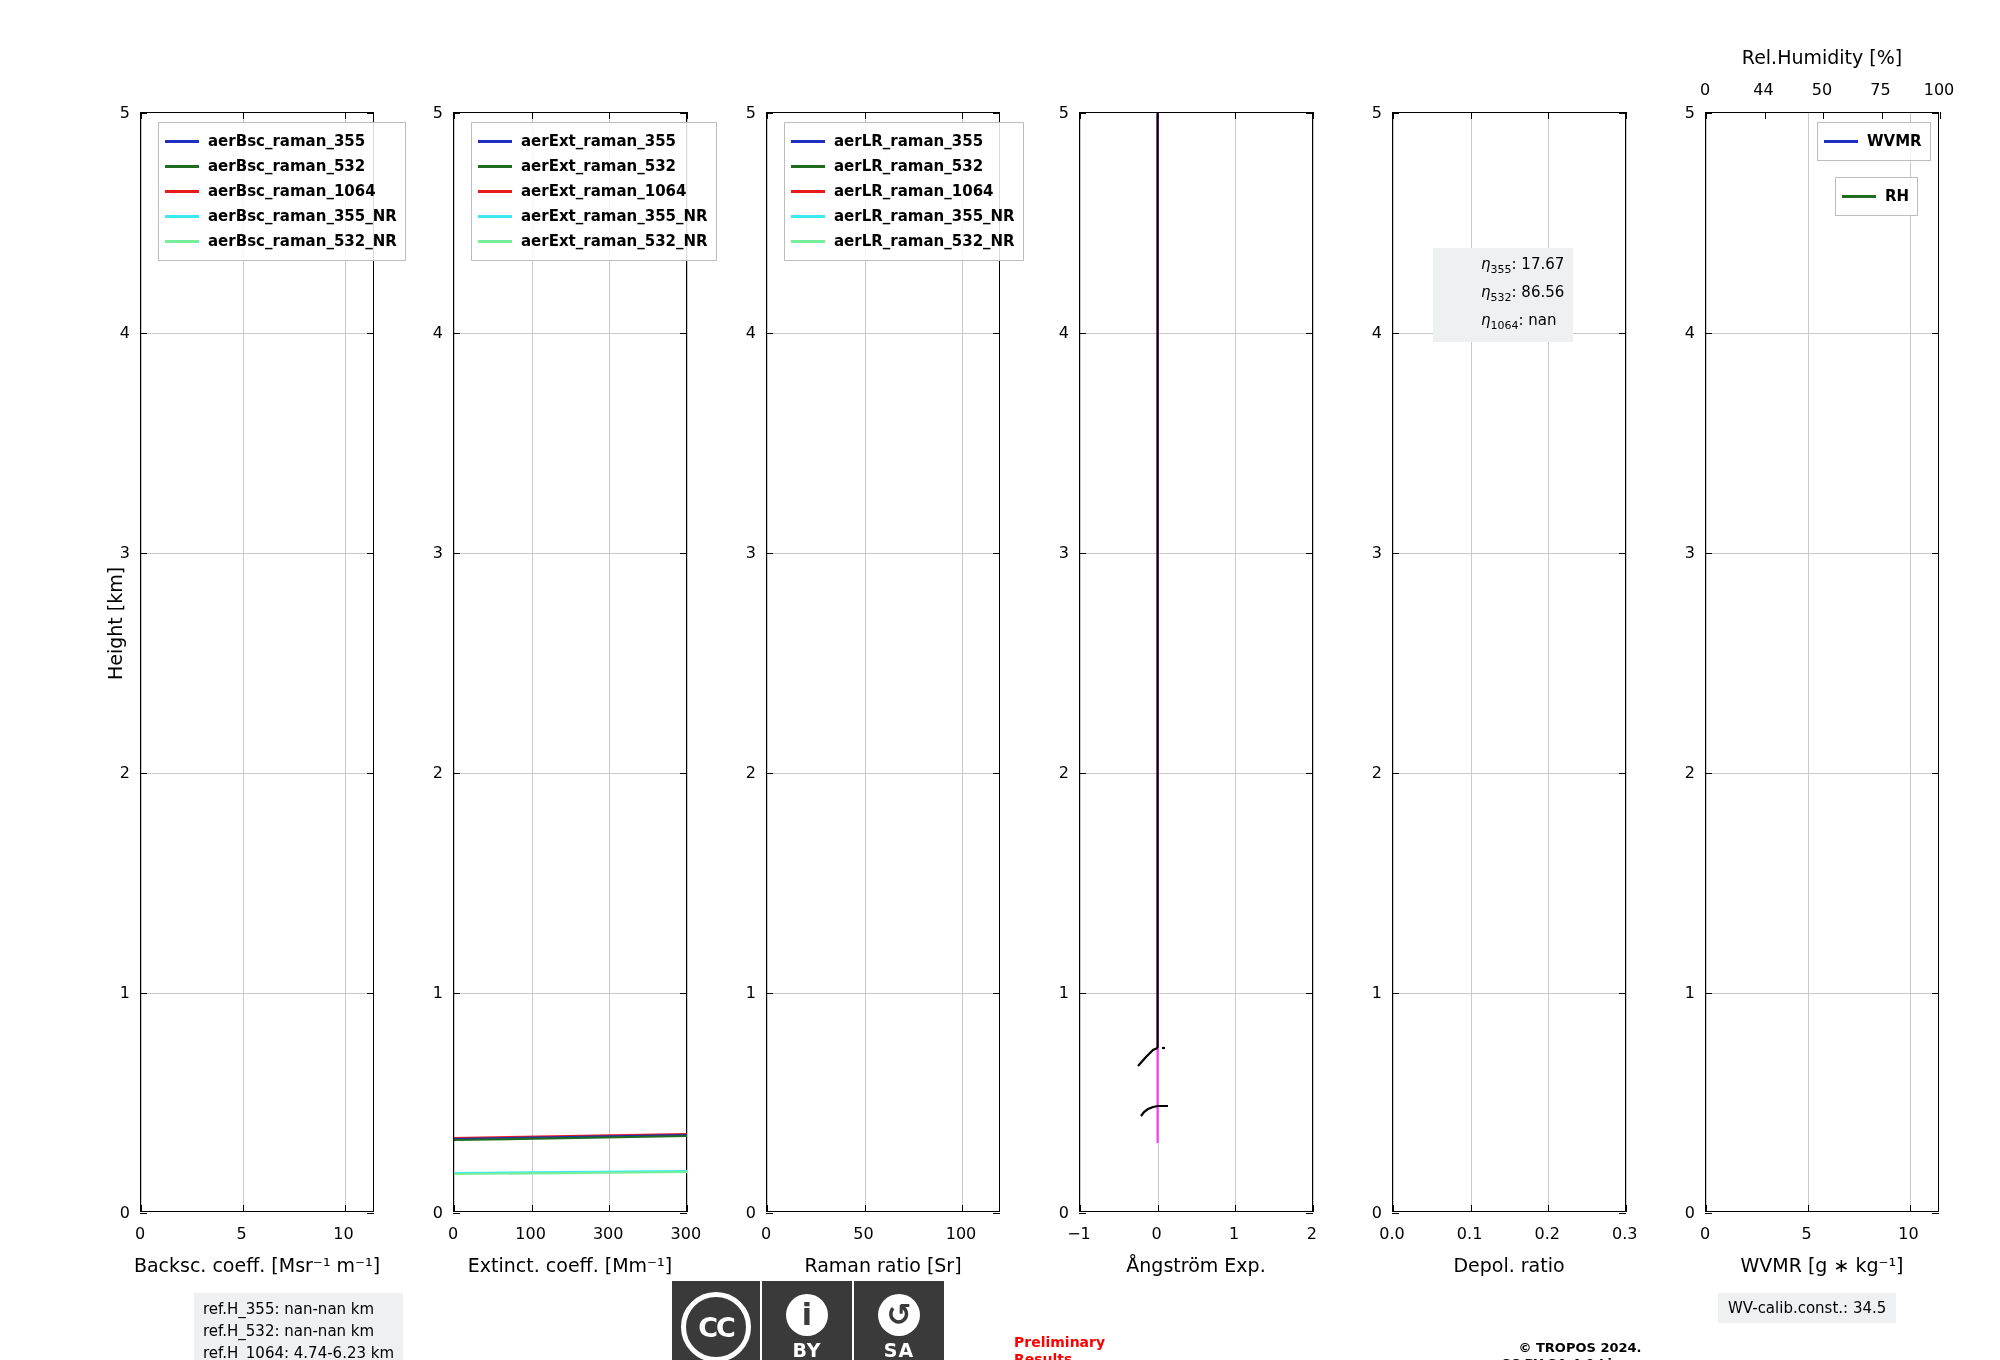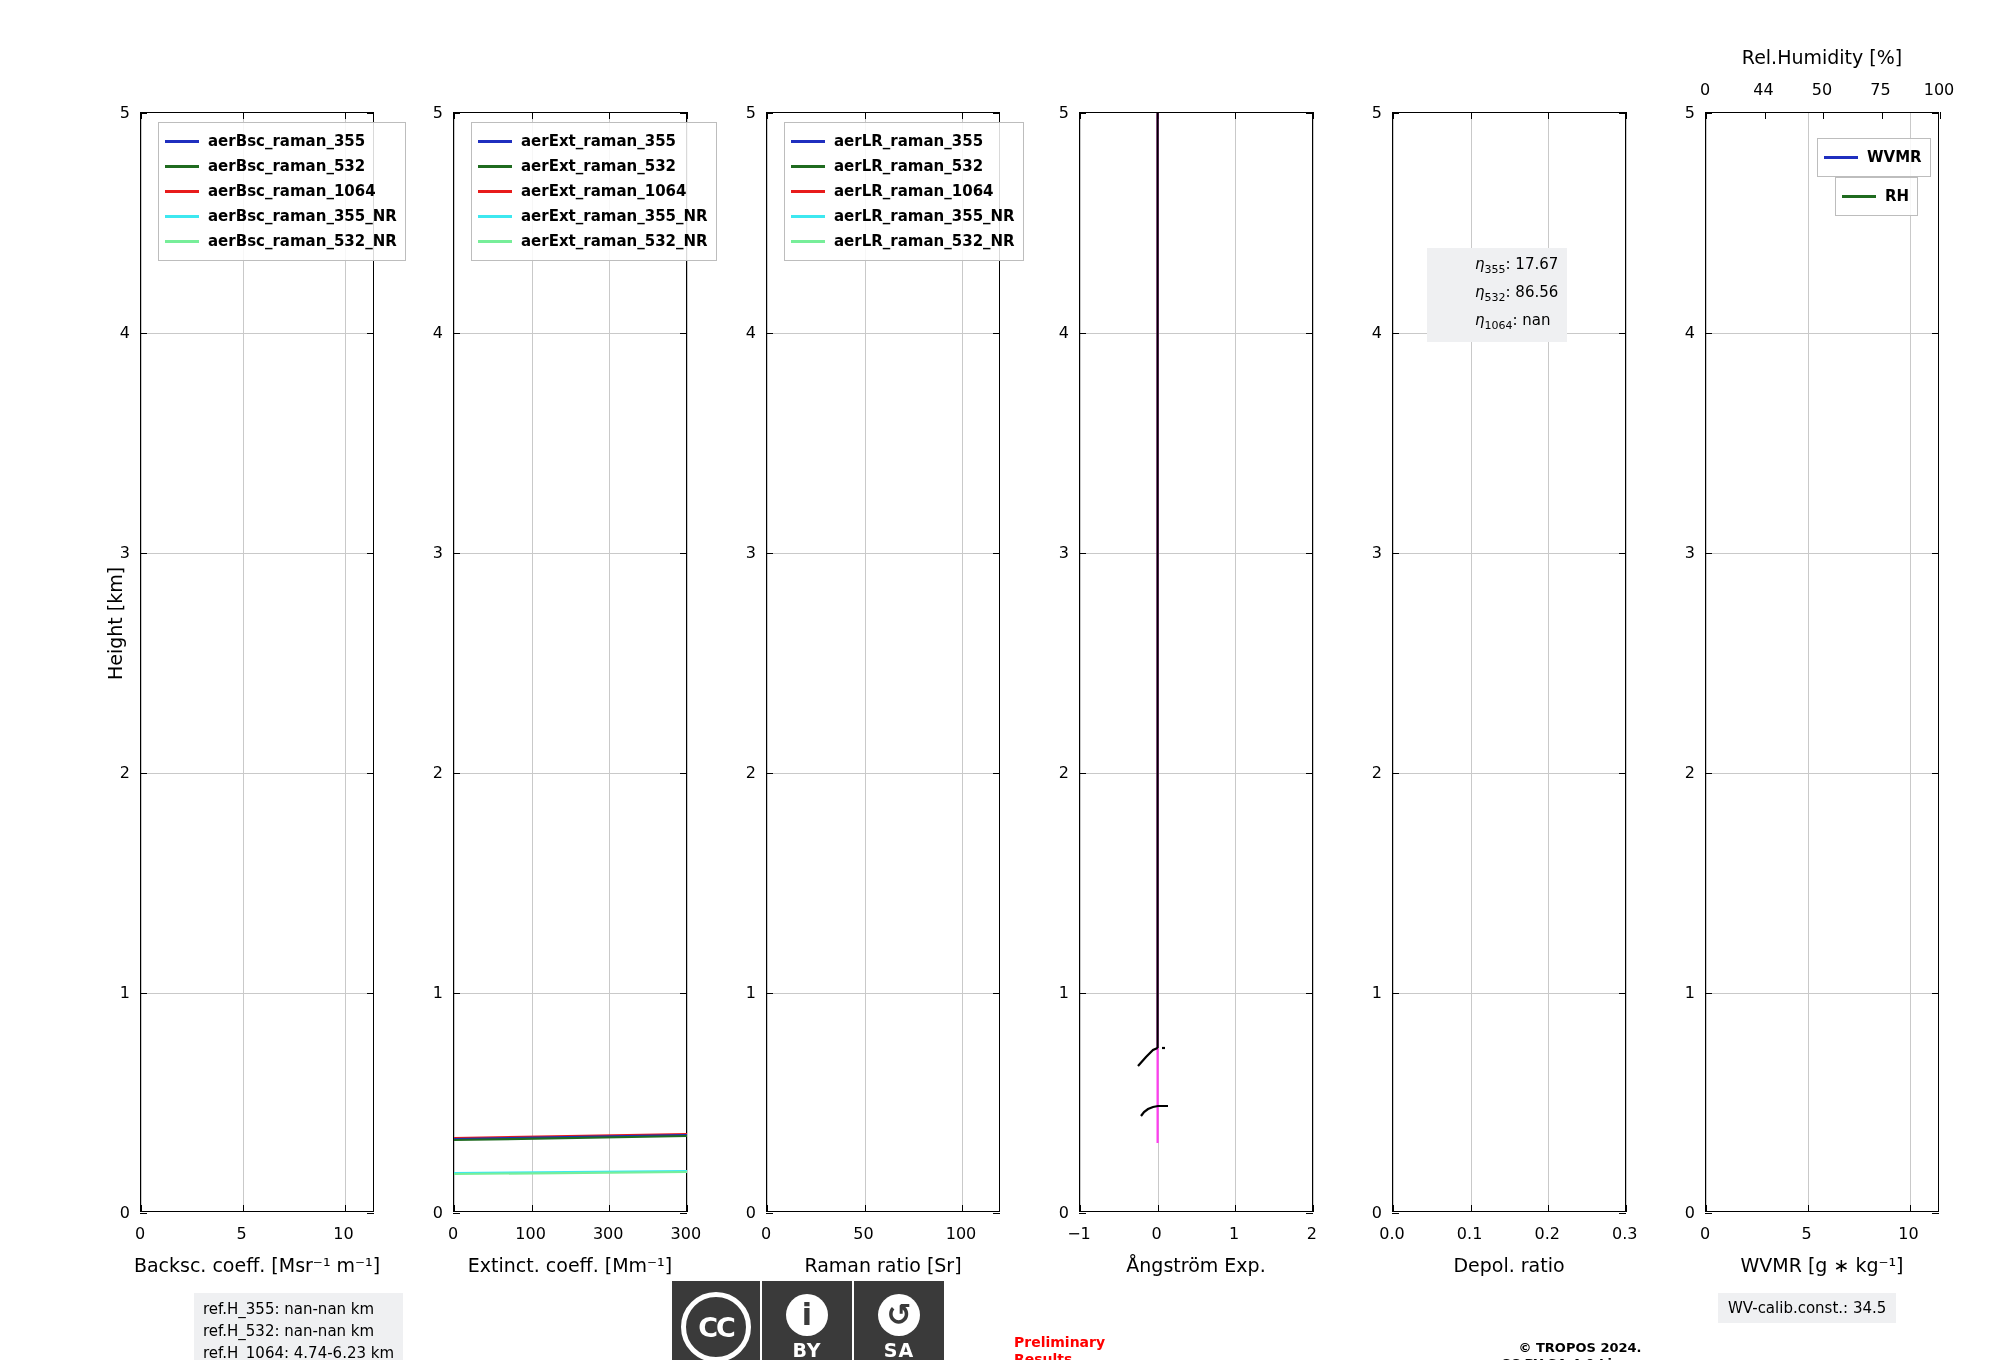--- a/index.html
+++ b/index.html
@@ -547,21 +547,21 @@
 
       <div class="tick-x" style="left:0px;"></div>
       <div class="tick-x" style="left:77.6px;"></div>
       <div class="tick-x" style="left:155.2px;"></div>
       <div class="tick-x" style="left:232.8px;"></div>
       <div class="tick-x-top" style="left:0px;"></div>
       <div class="tick-x-top" style="left:77.6px;"></div>
       <div class="tick-x-top" style="left:155.2px;"></div>
       <div class="tick-x-top" style="left:232.8px;"></div>
 
-      <div class="annot" style="left:34px; top:135px;padding-left:48px;">
+      <div class="annot" style="left:40px; top:135px;padding-left:48px;">
         <div><i>η</i><sub>355</sub>: <span>17.67</span></div>
         <div><i>η</i><sub>532</sub>: <span>86.56</span></div>
         <div><i>η</i><sub>1064</sub>: <span>nan</span></div>
       </div>
     </div>
 
     <div class="yticklabel" style="left:-44px; top:1100px; width:34px;">0</div>
     <div class="yticklabel" style="left:-44px; top:880px; width:34px;">1</div>
     <div class="yticklabel" style="left:-44px; top:660px; width:34px;">2</div>
     <div class="yticklabel" style="left:-44px; top:440px; width:34px;">3</div>
@@ -624,21 +624,21 @@
 
     <div class="xticklabel" style="left:0px; top:-32px;">0</div>
     <div class="xticklabel" style="left:58.5px; top:-32px;">44</div>
     <div class="xticklabel" style="left:117px; top:-32px;">50</div>
     <div class="xticklabel" style="left:175.5px; top:-32px;">75</div>
     <div class="xticklabel" style="left:234px; top:-32px;">100</div>
 
     <div class="toplabel" style="top:-66px; left:-30px; width:294px;">Rel.Humidity [%]</div>
     <div class="xlabel" style="top:1142px; left:-30px; width:294px;">WVMR [g ∗ kg⁻¹]</div>
 
-    <div class="legend" style="left:112px; top:26px;">
+    <div class="legend" style="left:112px; top:10px;">
       <div class="row">
           <span class="swatch" style="background:#1f2fbf"></span>
           <span class="lbl">WVMR</span>
         </div>
     </div>
     <div class="legend" style="left:130px; top:65px;">
       <div class="row">
           <span class="swatch" style="background:#1f6b1f"></span>
           <span class="lbl">RH</span>
         </div>

